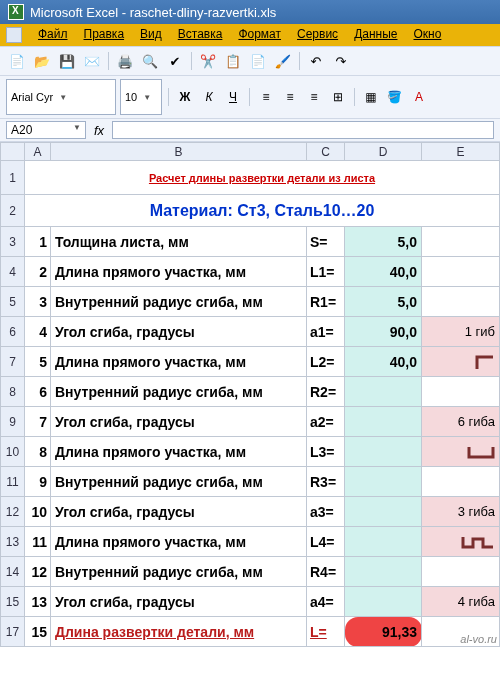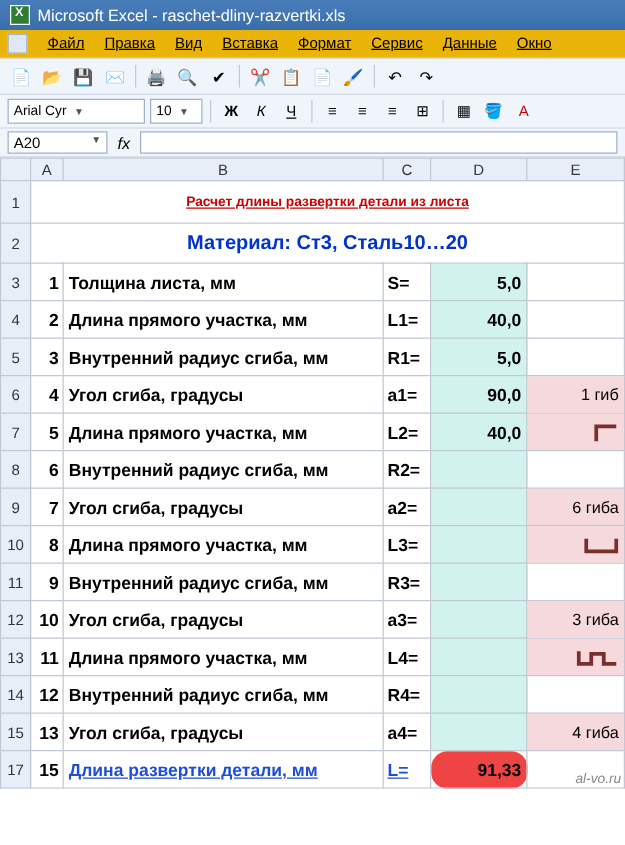--- a/index.html
+++ b/index.html
@@ -8,21 +8,21 @@
   .title-bar .xicon { width: 16px; height: 16px; background: #2e7d32; border: 1px solid #fff; position: relative; }
   .title-bar .xicon::after { content: "X"; color: #fff; font-size: 10px; font-weight: bold; position: absolute; top: 0; left: 3px; }
   .menu-bar { background: #eab308; padding: 3px 6px; display: flex; gap: 16px; border-bottom: 1px solid #d0d8e6; font-size: 12px; }
   .menu-bar span.m { cursor: default; }
   .menu-bar span.m u { text-decoration: underline; }
   .mini-icon { width: 16px; height: 16px; background: #e0e8f4; border: 1px solid #a0b0c8; display: inline-block; }
   .toolbar { background: #f0f4fb; padding: 3px 6px; display: flex; gap: 3px; align-items: center; border-bottom: 1px solid #d0d8e6; }
   .tbtn { width: 22px; height: 22px; border: 1px solid transparent; display: flex; align-items: center; justify-content: center; cursor: default; font-size: 13px; }
   .sep { width: 1px; height: 18px; background: #c0cad8; margin: 0 2px; }
   .format-bar { background: #f0f4fb; padding: 3px 6px; display: flex; gap: 4px; align-items: center; border-bottom: 1px solid #d0d8e6; }
-  .sel { border: 1px solid #a0b0c8; background: #fff; padding: 1px 4px; font-size: 11px; height: 20px; display: flex; align-items: center; gap: 6px; }
+  .sel { border: 1px solid #a0b0c8; background: #fff; padding: 1px 4px; font-size: 11px; height: 36px; display: flex; align-items: center; gap: 6px; }
   .sel .drop { font-size: 8px; color: #555; }
   .fbar-btn { width: 20px; height: 20px; display: flex; align-items: center; justify-content: center; font-size: 12px; cursor: default; }
   .namebox-row { background: #f0f4fb; padding: 2px 6px; display: flex; align-items: center; border-bottom: 1px solid #d0d8e6; gap: 4px; }
   .namebox { width: 80px; border: 1px solid #a0b0c8; background: #fff; padding: 1px 4px; font-size: 12px; }
   .fx { font-style: italic; font-size: 13px; padding: 0 4px; }
   .fbar { flex: 1; border: 1px solid #a0b0c8; background: #fff; height: 18px; }
   .sheet { border-collapse: collapse; width: 100%; }
   .sheet th, .sheet td { border: 1px solid #c0c8d4; }
   .colhead, .rowhead { background: #e8eef8; text-align: center; font-weight: normal; color: #334; }
   .colhead { height: 18px; font-size: 12px; }
@@ -35,21 +35,21 @@
   .cE { width: 78px; font-size: 13px; text-align: right; padding-right: 4px; position: relative; }
   td { height: 30px; }
   .row1 { height: 34px; }
   .row2 { height: 32px; }
   .title-cell { color: #c00; font-weight: bold; text-decoration: underline; font-size: 11px; text-align: center; font-family: Arial; }
   .mat-cell { color: #0033cc; font-weight: bold; font-size: 16px; text-align: center; font-family: Arial; }
   .bg-turq { background: #d2f2ee; }
   .bg-pink { background: #f5d9dc; }
   .bg-yellow { background: #ef4444; border-radius: 13px; }
   .bend-icon { display: inline-block; vertical-align: middle; }
-  .red-u { color: #1d4ed8; text-decoration: underline; }
+  .red-u { color: #b91c1c; text-decoration: underline; }
   .watermark { position: absolute; right: 2px; bottom: 1px; font-size: 11px; color: #888; font-style: italic; }
 </style>
 </head>
 <body>
 
 <div class="title-bar">
   <span class="xicon"></span>
   <span>Microsoft Excel - raschet-dliny-razvertki.xls</span>
 </div>
 

